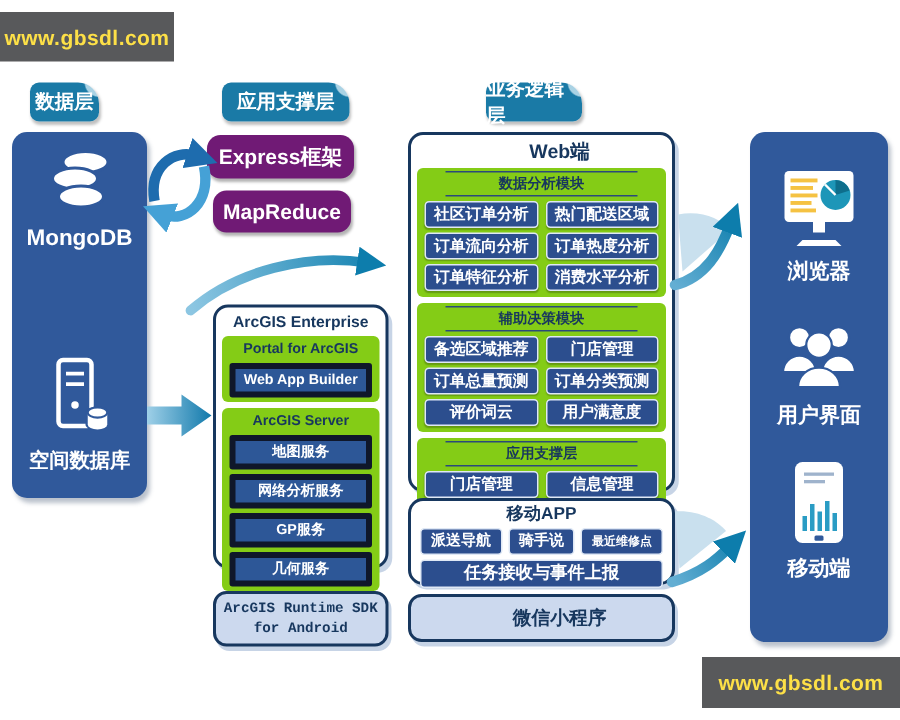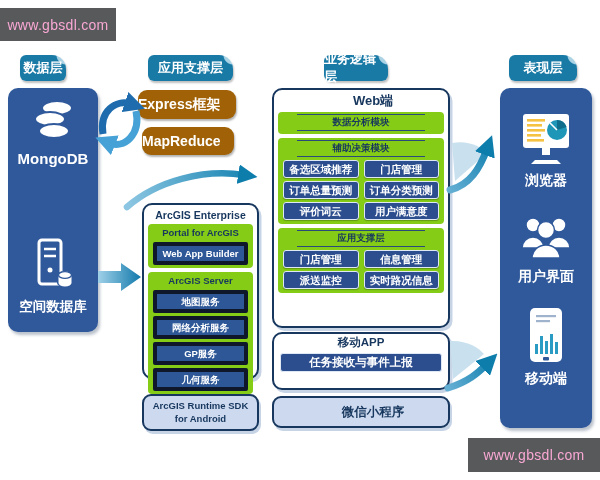--- a/index.html
+++ b/index.html
@@ -1,21 +1,21 @@
 <!DOCTYPE html>
 <html><head>
 <meta charset="utf-8">
 <style>
   html,body{margin:0;padding:0;}
   body{font-family:"Liberation Sans","DejaVu Sans",sans-serif;}
   .canvas{position:relative;width:600px;height:480px;background:#ffffff;overflow:hidden;}
   .abs{position:absolute;}
 
   
-  .banner{position:absolute;background:#58595b;color:#f9a8d4;font-weight:normal;font-size:14px;
+  .banner{position:absolute;background:#58595b;color:#fde047;font-weight:bold;font-size:14px;
           display:flex;align-items:center;justify-content:center;letter-spacing:.3px;}
   .banner-tl{left:0;top:8px;width:116px;height:33px;}
   .banner-br{left:468px;top:438px;width:132px;height:34px;}
 
   
   .tab{position:absolute;top:55px;height:26px;color:#fff;font-weight:bold;font-size:13px;
        display:flex;align-items:center;justify-content:center;
        background:radial-gradient(circle at 100% 0%,#a9d2e4 0 9px,#1a7aa6 10px);
        border-radius:6px 14px 6px 6px;box-shadow:1px 2px 2px rgba(0,0,0,.25);}
   .tab-data{left:20px;width:46px;}
@@ -23,35 +23,35 @@
   .tab-business{left:324px;width:64px;}
   .tab-pres{left:509px;width:68px;}
 
   
   .col{position:absolute;background:#30599b;border-radius:10px;box-shadow:2px 3px 3px rgba(60,80,110,.35);}
   .col-data{left:8px;top:88px;width:90px;height:244px;}
   .col-pres{left:500px;top:88px;width:92px;height:340px;}
   .col-label{position:absolute;left:0;width:100%;text-align:center;color:#fff;font-weight:bold;}
 
   
-  .pill{position:absolute;background:#a16207;color:#fff;font-weight:bold;font-size:14px;
-        display:flex;align-items:center;border-radius:9px;
+  .pill{position:absolute;background:#701a75;color:#fff;font-weight:bold;font-size:14px;
+        display:flex;align-items:center;justify-content:center;border-radius:9px;
         box-shadow:1px 2px 2px rgba(0,0,0,.3);}
   .pill-express{left:138px;top:90px;width:98px;height:29px;}
   .pill-mapreduce{left:142px;top:127px;width:92px;height:28px;}
 
   
   .box{position:absolute;background:#fff;border:2.5px solid #17375e;border-radius:10px;
        box-shadow:2.5px 3px 0 rgba(130,160,200,.45);box-sizing:border-box;}
   .box-arcgis{left:142px;top:203px;width:117px;height:176px;}
   .box-web{left:272px;top:88px;width:178px;height:240px;}
   .box-mobile{left:272px;top:332px;width:178px;height:58px;}
   .box-light{position:absolute;background:#ccd9ee;border:2px solid #17375e;border-radius:9px;
        box-shadow:2px 3px 0 rgba(130,160,200,.45);box-sizing:border-box;
-       display:flex;flex-direction:column;align-items:center;justify-content:center;}
+       display:flex;flex-direction:column;align-items:center;justify-content:center;font-family:Liberation Mono, monospace;}
   .box-runtime{left:142px;top:394px;width:117px;height:37px;}
   .box-wechat{left:272px;top:396px;width:178px;height:32px;padding-left:24px;}
 
   .box-title{color:#17375e;font-weight:bold;text-align:center;}
   .panel{background:#84cc16;border-radius:4px;margin:0 4px 4px;padding:2px 3px 3px;}
   .panel-title{color:#17375e;font-weight:bold;font-size:9.5px;text-align:center;padding:1px 0;}
   .mod-title{color:#17375e;font-weight:bold;font-size:9.5px;text-align:center;margin:0 16px;
              padding:1px 0;border-top:1px solid #2a4a7a;border-bottom:1px solid #2a4a7a;}
   .bar{background:#2d5797;color:#fff;font-weight:bold;font-size:9.5px;text-align:center;
        line-height:15px;height:15px;border-radius:2px;border:4px solid #0f172a;margin:3px 2px 0;}
@@ -83,23 +83,20 @@
 
   <div class="tab tab-data">
     <span>数据层</span>
   </div>
   <div class="tab tab-support">
     <span>应用支撑层</span>
   </div>
   <div class="tab tab-business">
     <span>业务逻辑层</span>
   </div>
-  <div class="tab tab-pres">
-    <span>表现层</span>
-  </div>
 
   <div class="col col-data">
     <div class="abs" style="top:10px;left:0;width:100%;display:flex;justify-content:center;">
       <svg width="52" height="46" viewBox="0 0 52 46">
         <ellipse cx="30" cy="10" rx="15" ry="7" fill="#fff" stroke="#30599b" stroke-width="2"></ellipse>
         <ellipse cx="23" cy="21" rx="15" ry="7" fill="#fff" stroke="#30599b" stroke-width="2"></ellipse>
         <ellipse cx="27" cy="33" rx="15" ry="7" fill="#fff" stroke="#30599b" stroke-width="2"></ellipse>
       </svg>
     </div>
     <div class="col-label" style="top:62px;font-size:15px;">MongoDB</div>
@@ -142,20 +139,28 @@
   <div class="box-light box-runtime">
     <div class="runtime-text">ArcGIS Runtime SDK</div>
     <div class="runtime-text">for Android</div>
   </div>
 
   <div class="box box-web">
     <div class="box-title" style="font-size:13px;margin:2px 0 2px;padding-left:24px;">Web端</div>
 
     <div class="panel">
       <div class="mod-title">数据分析模块</div>
+      <div class="mod-items">
+        <div class="bl-item">社区订单分析</div>
+        <div class="bl-item">热门配送区域</div>
+        <div class="bl-item">订单流向分析</div>
+        <div class="bl-item">订单热度分析</div>
+        <div class="bl-item">订单特征分析</div>
+        <div class="bl-item">消费水平分析</div>
+      </div>
     </div>
 
     <div class="panel">
       <div class="mod-title">辅助决策模块</div>
       <div class="mod-items">
         <div class="bl-item">备选区域推荐</div>
         <div class="bl-item">门店管理</div>
         <div class="bl-item">订单总量预测</div>
         <div class="bl-item">订单分类预测</div>
         <div class="bl-item">评价词云</div>
@@ -170,20 +175,25 @@
         <div class="bl-item">信息管理</div>
         <div class="bl-item">派送监控</div>
         <div class="bl-item">实时路况信息</div>
       </div>
     </div>
   </div>
 
   <div class="box box-mobile">
     <div class="box-title" style="font-size:11.5px;margin:1px 0 0;">移动APP</div>
     <div style="margin:0 4px;">
+      <div class="mob-row">
+        <div class="mob-item" style="flex:1.1;font-size:10px;">派送导航</div>
+        <div class="mob-item" style="flex:0.9;font-size:10px;">骑手说</div>
+        <div class="mob-item" style="flex:1.1;font-size:8px;">最近维修点</div>
+      </div>
       <div class="mob-wide">任务接收与事件上报</div>
     </div>
   </div>
 
   <div class="box-light box-wechat">
     <div class="wechat-text">微信小程序</div>
   </div>
 
   <div class="col col-pres">
     <div class="abs" style="top:24px;left:0;width:100%;display:flex;justify-content:center;">

